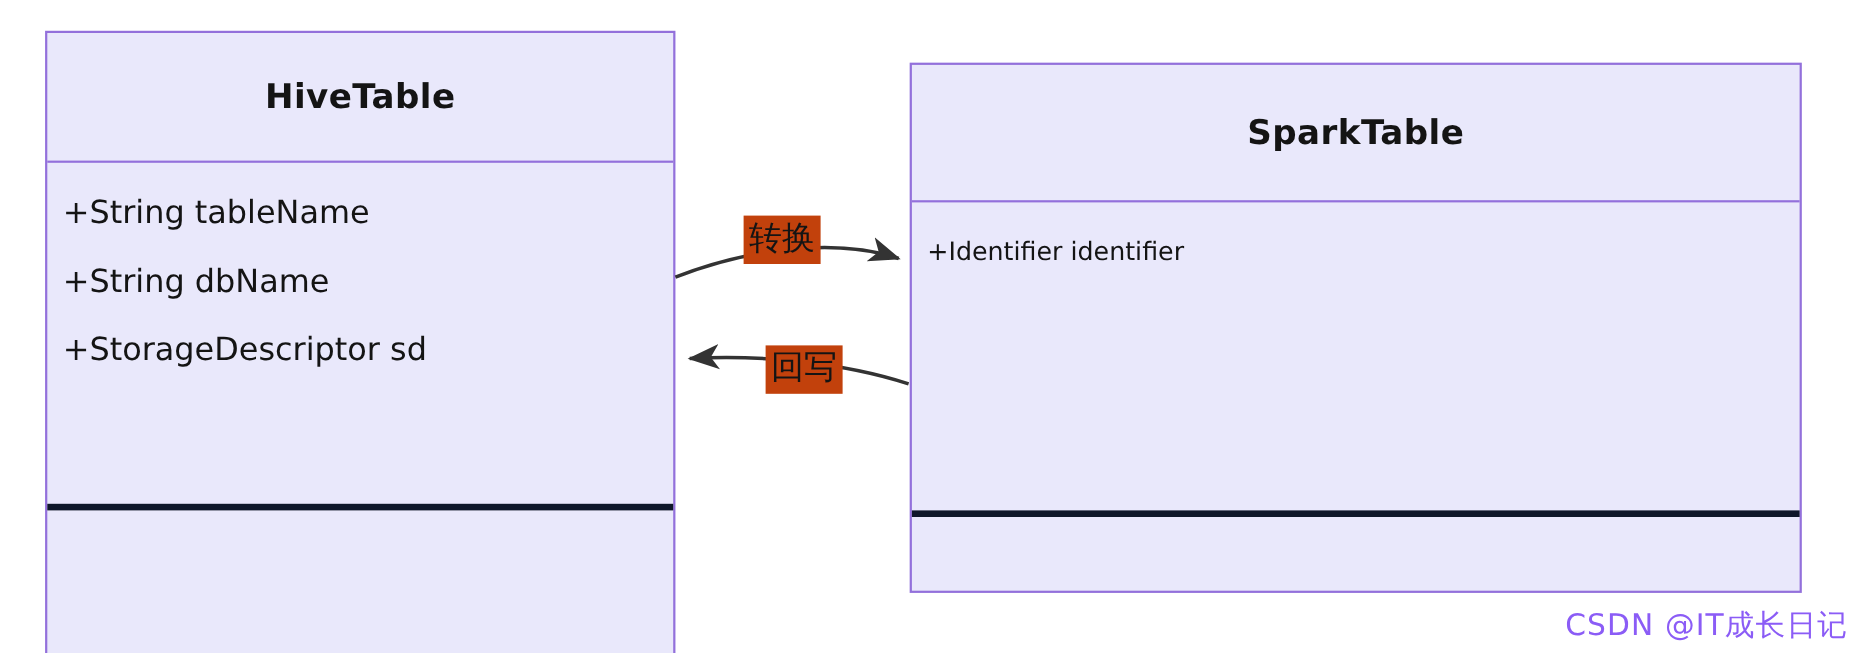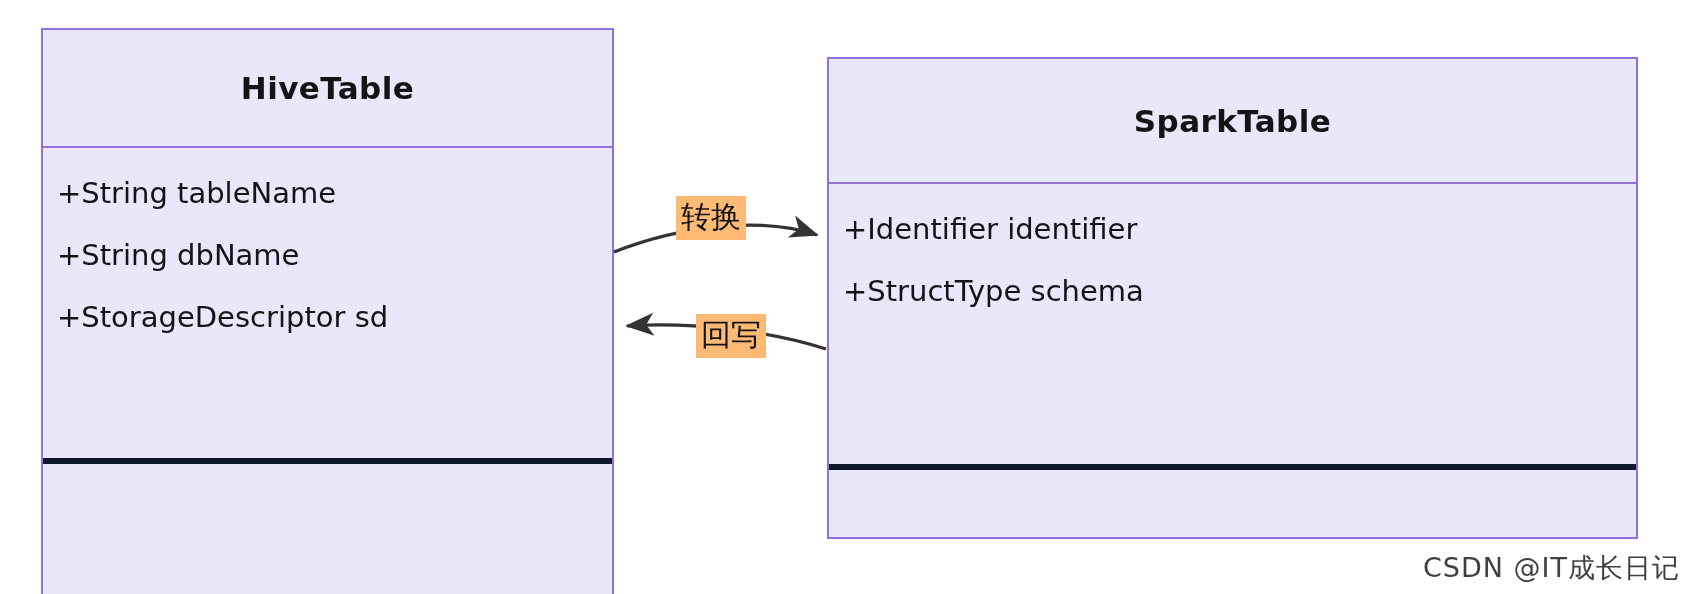--- a/index.html
+++ b/index.html
@@ -79,39 +79,39 @@
   }
   #spark-table .uml-class-title {
     height: 125px;
     font-size: 31px;
     letter-spacing: 0.4px;
   }
   #spark-table .uml-class-attrs {
     height: 286px;
   }
   #spark-table .uml-attr {
-    font-size: 29px;
+    font-size: 23px;
     line-height: 62px;
   }
   #spark-table .uml-class-methods {
     height: 67px;
   }
 
   
   #connectors {
     position: absolute;
     left: 0;
     top: 0;
     width: 1688px;
     height: 594px;
     pointer-events: none;
   }
   .edge-label {
     position: absolute;
-    background: #fdba74;
+    background: #c2410c;
     color: #141414;
     font-size: 30px;
     line-height: 1.15;
     padding: 4px 5px 5px 5px;
     white-space: nowrap;
   }
   #label-convert {
     left: 676px;
     top: 196px;
   }
@@ -119,21 +119,21 @@
     left: 676px;
     top: 314px;
     margin-left: 20px;
   }
 
   
   #watermark {
     position: absolute;
     right: 8px;
     bottom: 8px;
-    color: #404040;
+    color: #8b5cf6;
     font-size: 27px;
     letter-spacing: 1px;
     white-space: nowrap;
   }
 </style>
 </head>
 <body>
 
 <div id="canvas">
 
@@ -144,21 +144,20 @@
       <div class="uml-attr">+String dbName</div>
       <div class="uml-attr">+StorageDescriptor sd</div>
     </div>
     <div class="uml-class-methods"></div>
   </div>
 
   <div class="uml-class" id="spark-table">
     <div class="uml-class-title">SparkTable</div>
     <div class="uml-class-attrs">
       <div class="uml-attr">+Identifier identifier</div>
-      <div class="uml-attr">+StructType schema</div>
     </div>
     <div class="uml-class-methods"></div>
   </div>
 
   <svg id="connectors" viewBox="0 0 1688 594">
     <defs>
       <marker id="arrow-right" markerWidth="10" markerHeight="10" refX="8.4" refY="4" orient="auto" markerUnits="strokeWidth">
         <path d="M0,0.4 L9,4 L0,7.6 L2.4,4 Z" fill="#333333"></path>
       </marker>
       <marker id="arrow-left" markerWidth="10" markerHeight="10" refX="8.4" refY="4" orient="auto" markerUnits="strokeWidth">

